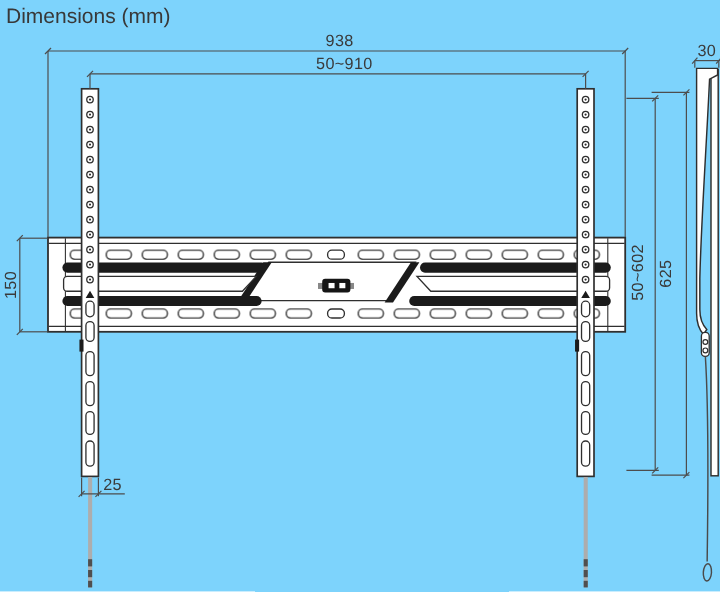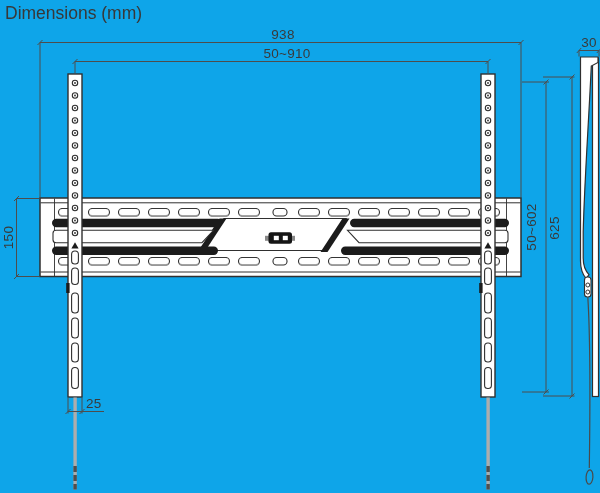--- a/index.html
+++ b/index.html
@@ -1,16 +1,16 @@
 <!DOCTYPE html>
 <html><head>
 <meta charset="utf-8">
 <style>
   html,body{margin:0;padding:0;background:#fff;}
-  #stage{position:relative;width:600px;height:493px;background:#0ea5e9;overflow:hidden;
+  #stage{position:relative;width:600px;height:493px;background:#7dd3fc;overflow:hidden;
          font-family:"Liberation Sans",sans-serif;}
   svg{display:block;}
   text{font-family:"Liberation Sans",sans-serif;fill:#3a3a3a;}
   .dimtxt{font-size:13.5px;letter-spacing:0.3px;}
   .title{font-size:17.5px;fill:#383838;}
 </style>
 </head>
 <body>
 
 <div id="stage">

